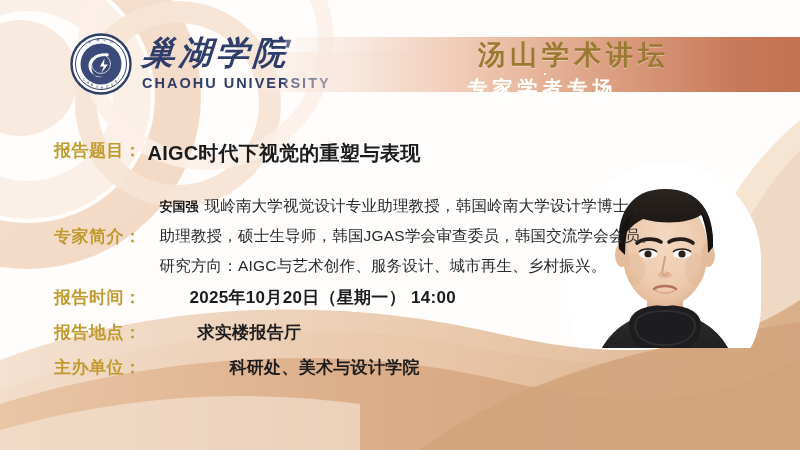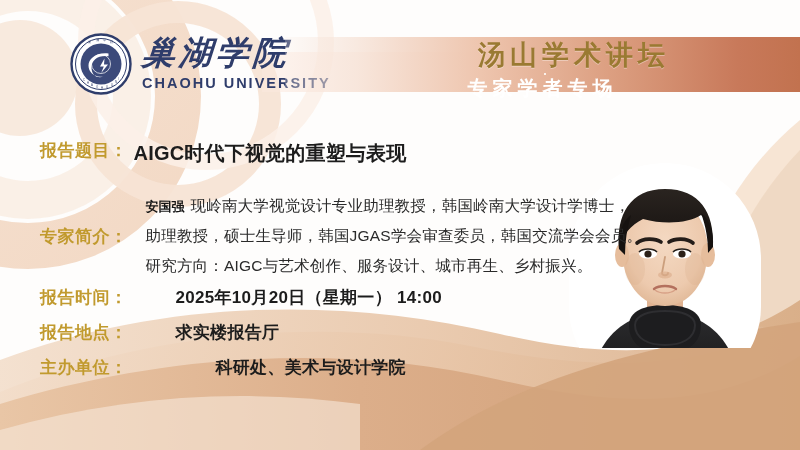--- a/index.html
+++ b/index.html
@@ -61,21 +61,21 @@
     width:2px;height:34px;background:#fdf6f1;opacity:0.92;
     margin:0 22px 0 26px;flex:0 0 2px;
   }
   .banner-sub{
     font-family:Liberation Sans, sans-serif;
     font-size:20px;font-weight:700;color:#ffffff;
     letter-spacing:5px;white-space:nowrap;
   }
 
   
-  .content{position:absolute;left:0;top:0;width:660px;height:450px;}
+  .content{position:absolute;left:14px;top:0;width:660px;height:450px;}
 
   .row{position:absolute;display:flex;align-items:flex-start;white-space:nowrap;}
   .lbl{
     color:#c19a2e;font-size:17px;font-weight:700;
     letter-spacing:0.5px;line-height:1.2;
     flex:0 0 auto;
   }
   .val{
     color:#1c1c1c;font-size:17px;font-weight:700;
     letter-spacing:0.3px;line-height:1.2;margin-left:6px;
@@ -92,21 +92,21 @@
   .expert-line{display:flex;align-items:baseline;white-space:nowrap;}
   .expert-name{
     color:#141414;font-size:13px;font-weight:700;margin-right:6px;
   }
   .expert-txt{
     color:#2a2a2a;font-size:15.5px;font-weight:400;letter-spacing:0.2px;
   }
 
   
   #row-time{left:40px;top:288px;}
-  #row-place{left:40px;top:323px;}
+  #row-place{left:40px;top:323px;gap:8px;}
   #row-org{left:40px;top:358px;gap:40px;}
   #row-time .val,#row-place .val,#row-org .val{font-size:17px;margin-left:48px;}
 
   
   .portrait-wrap{
     position:absolute;left:569px;top:163px;width:192px;height:185px;
     overflow:hidden;
   }
   .portrait-mask{
     position:absolute;left:0;top:0;width:192px;height:230px;

